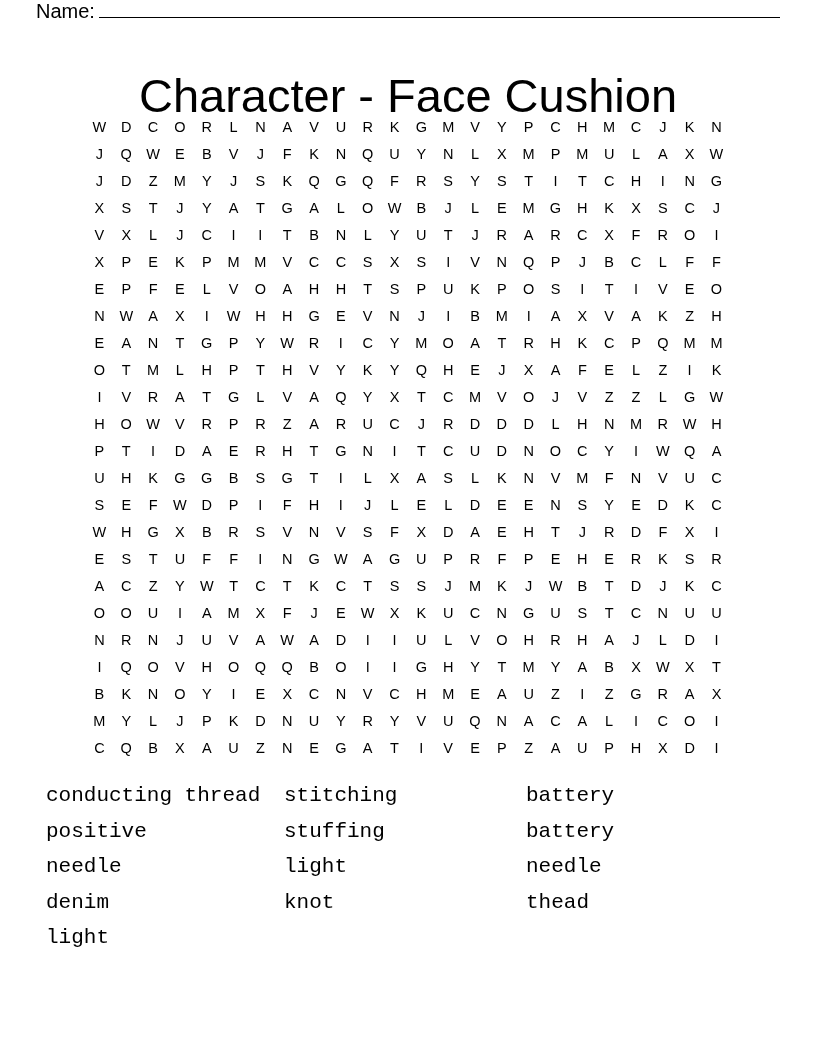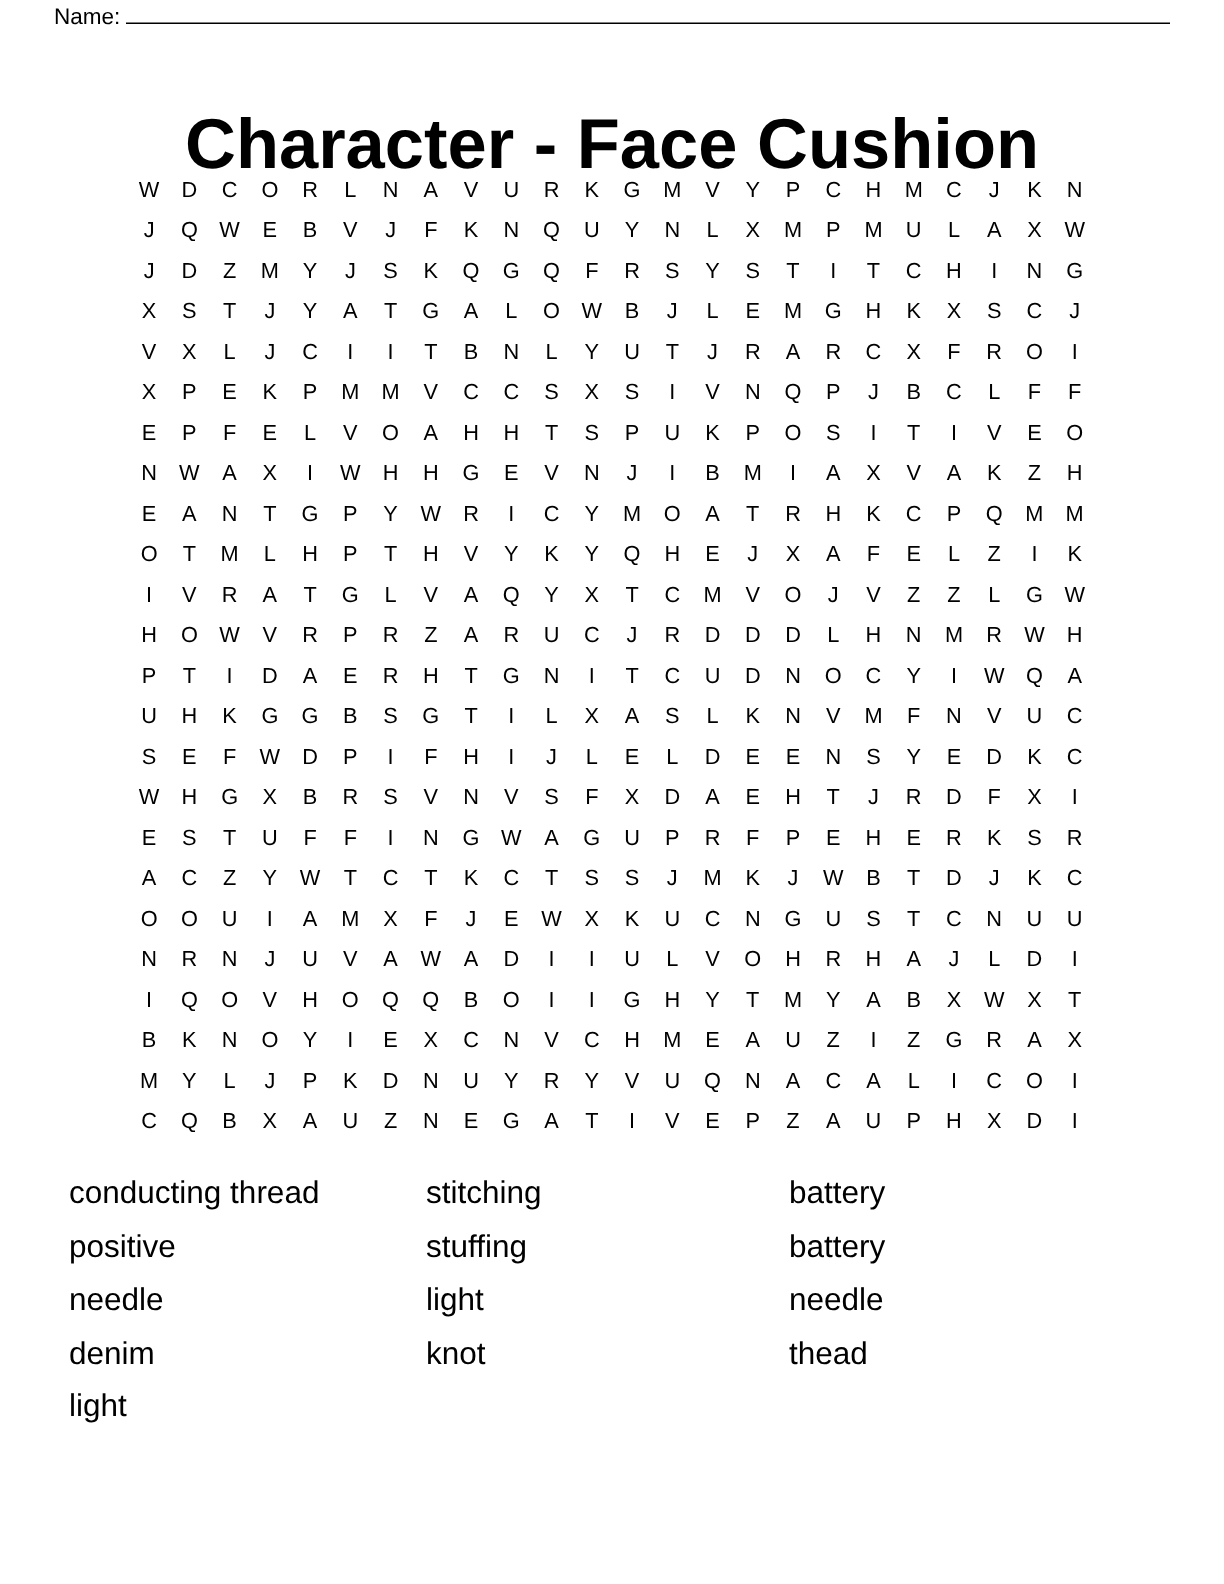--- a/index.html
+++ b/index.html
@@ -20,42 +20,42 @@
   
   .name-row {
     position: absolute;
     left: 36px;
     top: 2px;
     width: 744px;
     display: flex;
     align-items: baseline;
   }
   .name-label {
-    font-size: 15px;
+    font-size: 20px;
     line-height: 18px;
     white-space: nowrap;
     color: #000;
   }
   .name-rule {
     flex: 1 1 auto;
     margin-left: 4px;
     border-bottom: 1px solid #000;
     height: 13px;
   }
 
   
   .puzzle-title {
     position: absolute;
     left: 0;
     top: 36px;
     width: 816px;
     text-align: center;
     font-size: 47px;
     line-height: 58px;
-    font-weight: 700;
+    font-weight: 400;
     letter-spacing: 0px;
     white-space: nowrap;
     color: #000;
   }
 
   
   .grid {
     position: absolute;
     left: 86px;
     top: 113px;
@@ -76,20 +76,21 @@
   }
 
   
   .word-list {
     position: absolute;
     left: 46px;
     top: 778px;
     width: 740px;
     display: flex;
     align-items: flex-start;
+    font-family: Liberation Mono, monospace;
   }
   .word-col {
     display: flex;
     flex-direction: column;
   }
   .word-col.col-1 { width: 238px; }
   .word-col.col-2 { width: 242px; justify-content: flex-end; }
   .word-col.col-3 { width: 240px; }
   .word-item {
     font-size: 21px;

